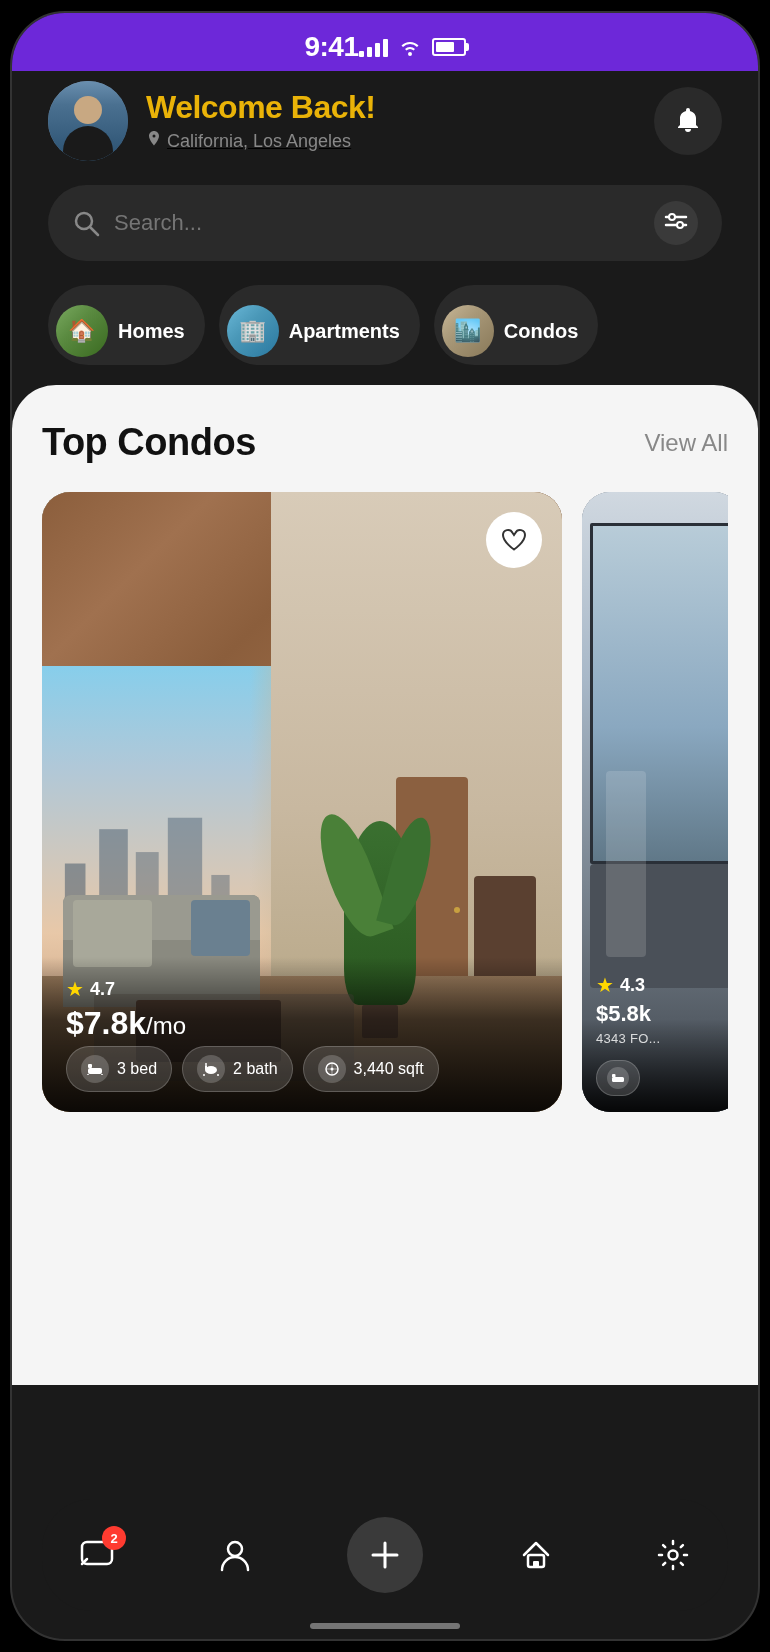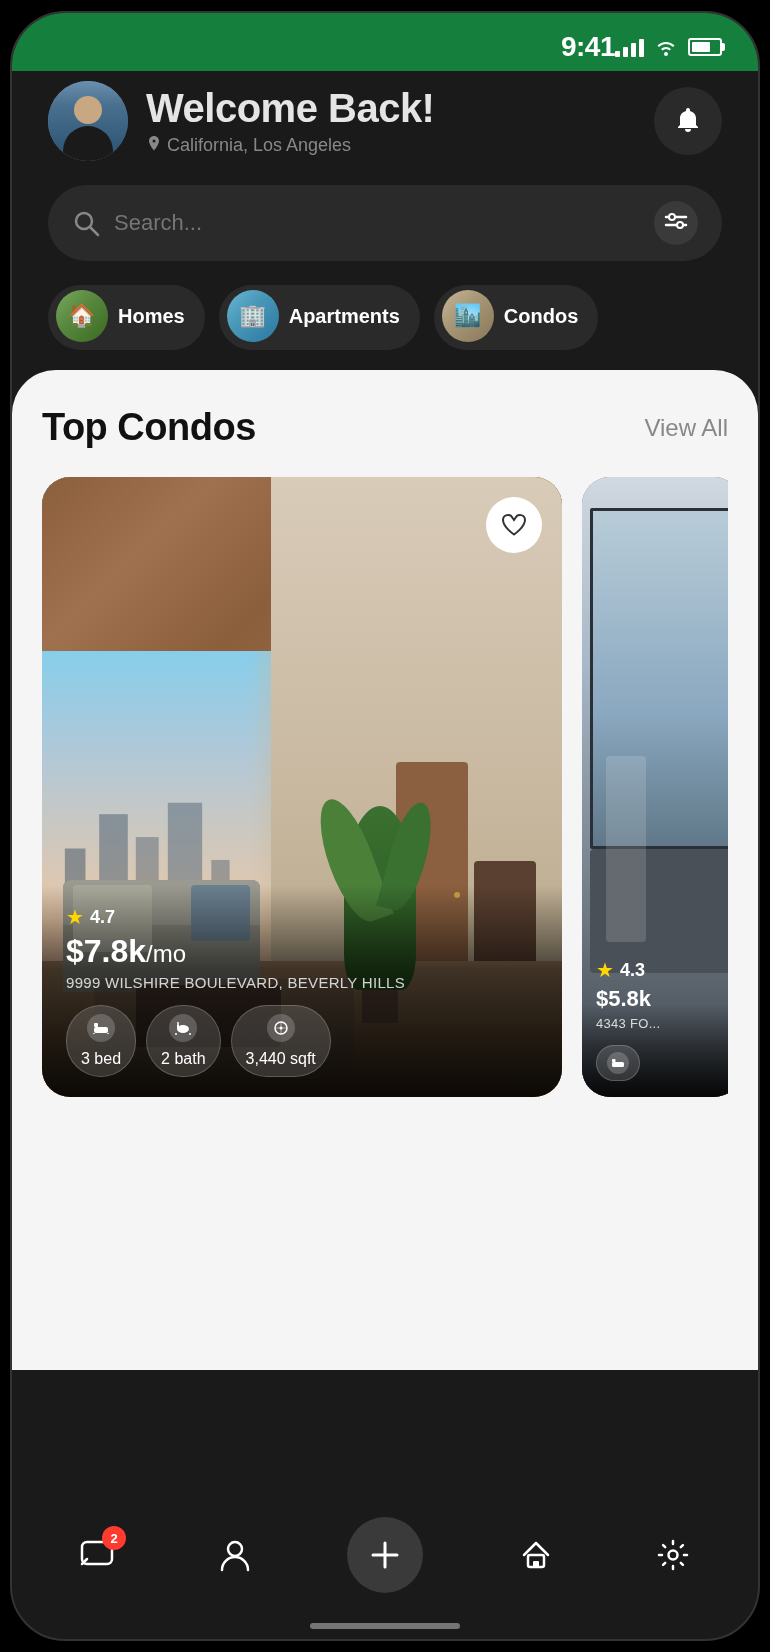--- a/index.html
+++ b/index.html
@@ -21,23 +21,23 @@
       height: 1630px;
       background: #1a1a1a;
       border-radius: 55px;
       overflow: hidden;
       position: relative;
       border: 2px solid #333;
     }
 
     
     .status-bar {
-      background: #15803d;
-      display: flex;
-      justify-content: flex-end;
+      background: #6d28d9;
+      display: flex;
+      justify-content: center;
       align-items: center;
       padding: 18px 36px 8px;
       position: relative;
       z-index: 10;
     }
 
     .status-time {
       color: #fff;
       font-size: 28px;
       font-weight: 700;
@@ -150,32 +150,33 @@
       bottom: 0;
       left: 50%;
       transform: translateX(-50%);
       width: 50px;
       height: 35px;
       background: #1a1a1a;
       border-radius: 25px 25px 0 0;
     }
 
     .welcome-text h1 {
-      color: #e5e5e5;
-      font-size: 40px;
+      color: #eab308;
+      font-size: 32px;
       font-weight: 800;
       line-height: 1.1;
       letter-spacing: -0.5px;
     }
 
     .location-line {
       display: flex;
       align-items: center;
       gap: 5px;
       margin-top: 5px;
+      text-decoration: underline;
     }
 
     .location-line span {
       color: #aaa;
       font-size: 18px;
     }
 
     .notification-btn {
       width: 68px;
       height: 68px;
@@ -230,21 +231,21 @@
     }
 
     .categories::-webkit-scrollbar { display: none; }
 
     .category-pill {
       display: flex;
       align-items: center;
       gap: 10px;
       background: #2a2a2a;
       border-radius: 50px;
-      padding: 5px 20px 8px 8px;
+      padding: 20px 20px 8px 8px;
       cursor: pointer;
       flex-shrink: 0;
     }
 
     .category-thumb {
       width: 52px;
       height: 52px;
       border-radius: 50%;
       overflow: hidden;
       flex-shrink: 0;
@@ -438,21 +439,20 @@
     .amenity-badge {
       background: rgba(255,255,255,0.15);
       border: 1px solid rgba(255,255,255,0.2);
       border-radius: 50px;
       padding: 8px 14px;
       display: flex;
       align-items: center;
       gap: 8px;
       color: #fff;
       font-size: 16px;
-      flex-direction: column;
     }
 
     .amenity-icon {
       width: 28px;
       height: 28px;
       background: rgba(255,255,255,0.2);
       border-radius: 50%;
       display: flex;
       align-items: center;
       justify-content: center;
@@ -703,21 +703,20 @@
           </div>
 
           <div class="card-info-overlay">
             <div class="rating-line">
               <span class="star-icon">★</span>
               <span class="rating-value">4.7</span>
             </div>
             <div class="price-line">
               <span>$7.8k</span><span class="price-unit">/mo</span>
             </div>
-            <div class="address-line">9999 WILSHIRE BOULEVARD, BEVERLY HILLS</div>
             <div class="amenities-row">
               <div class="amenity-badge">
                 <div class="amenity-icon">
                   <svg width="16" height="12" viewBox="0 0 16 12" fill="none">
                     <rect x="1" y="5" width="14" height="6" rx="2" fill="white"></rect>
                     <rect x="1" y="1" width="4" height="4" rx="1" fill="white"></rect>
                     <line x1="1" y1="11" x2="1" y2="12" stroke="white" stroke-width="1.5"></line>
                     <line x1="15" y1="11" x2="15" y2="12" stroke="white" stroke-width="1.5"></line>
                   </svg>
                 </div>

